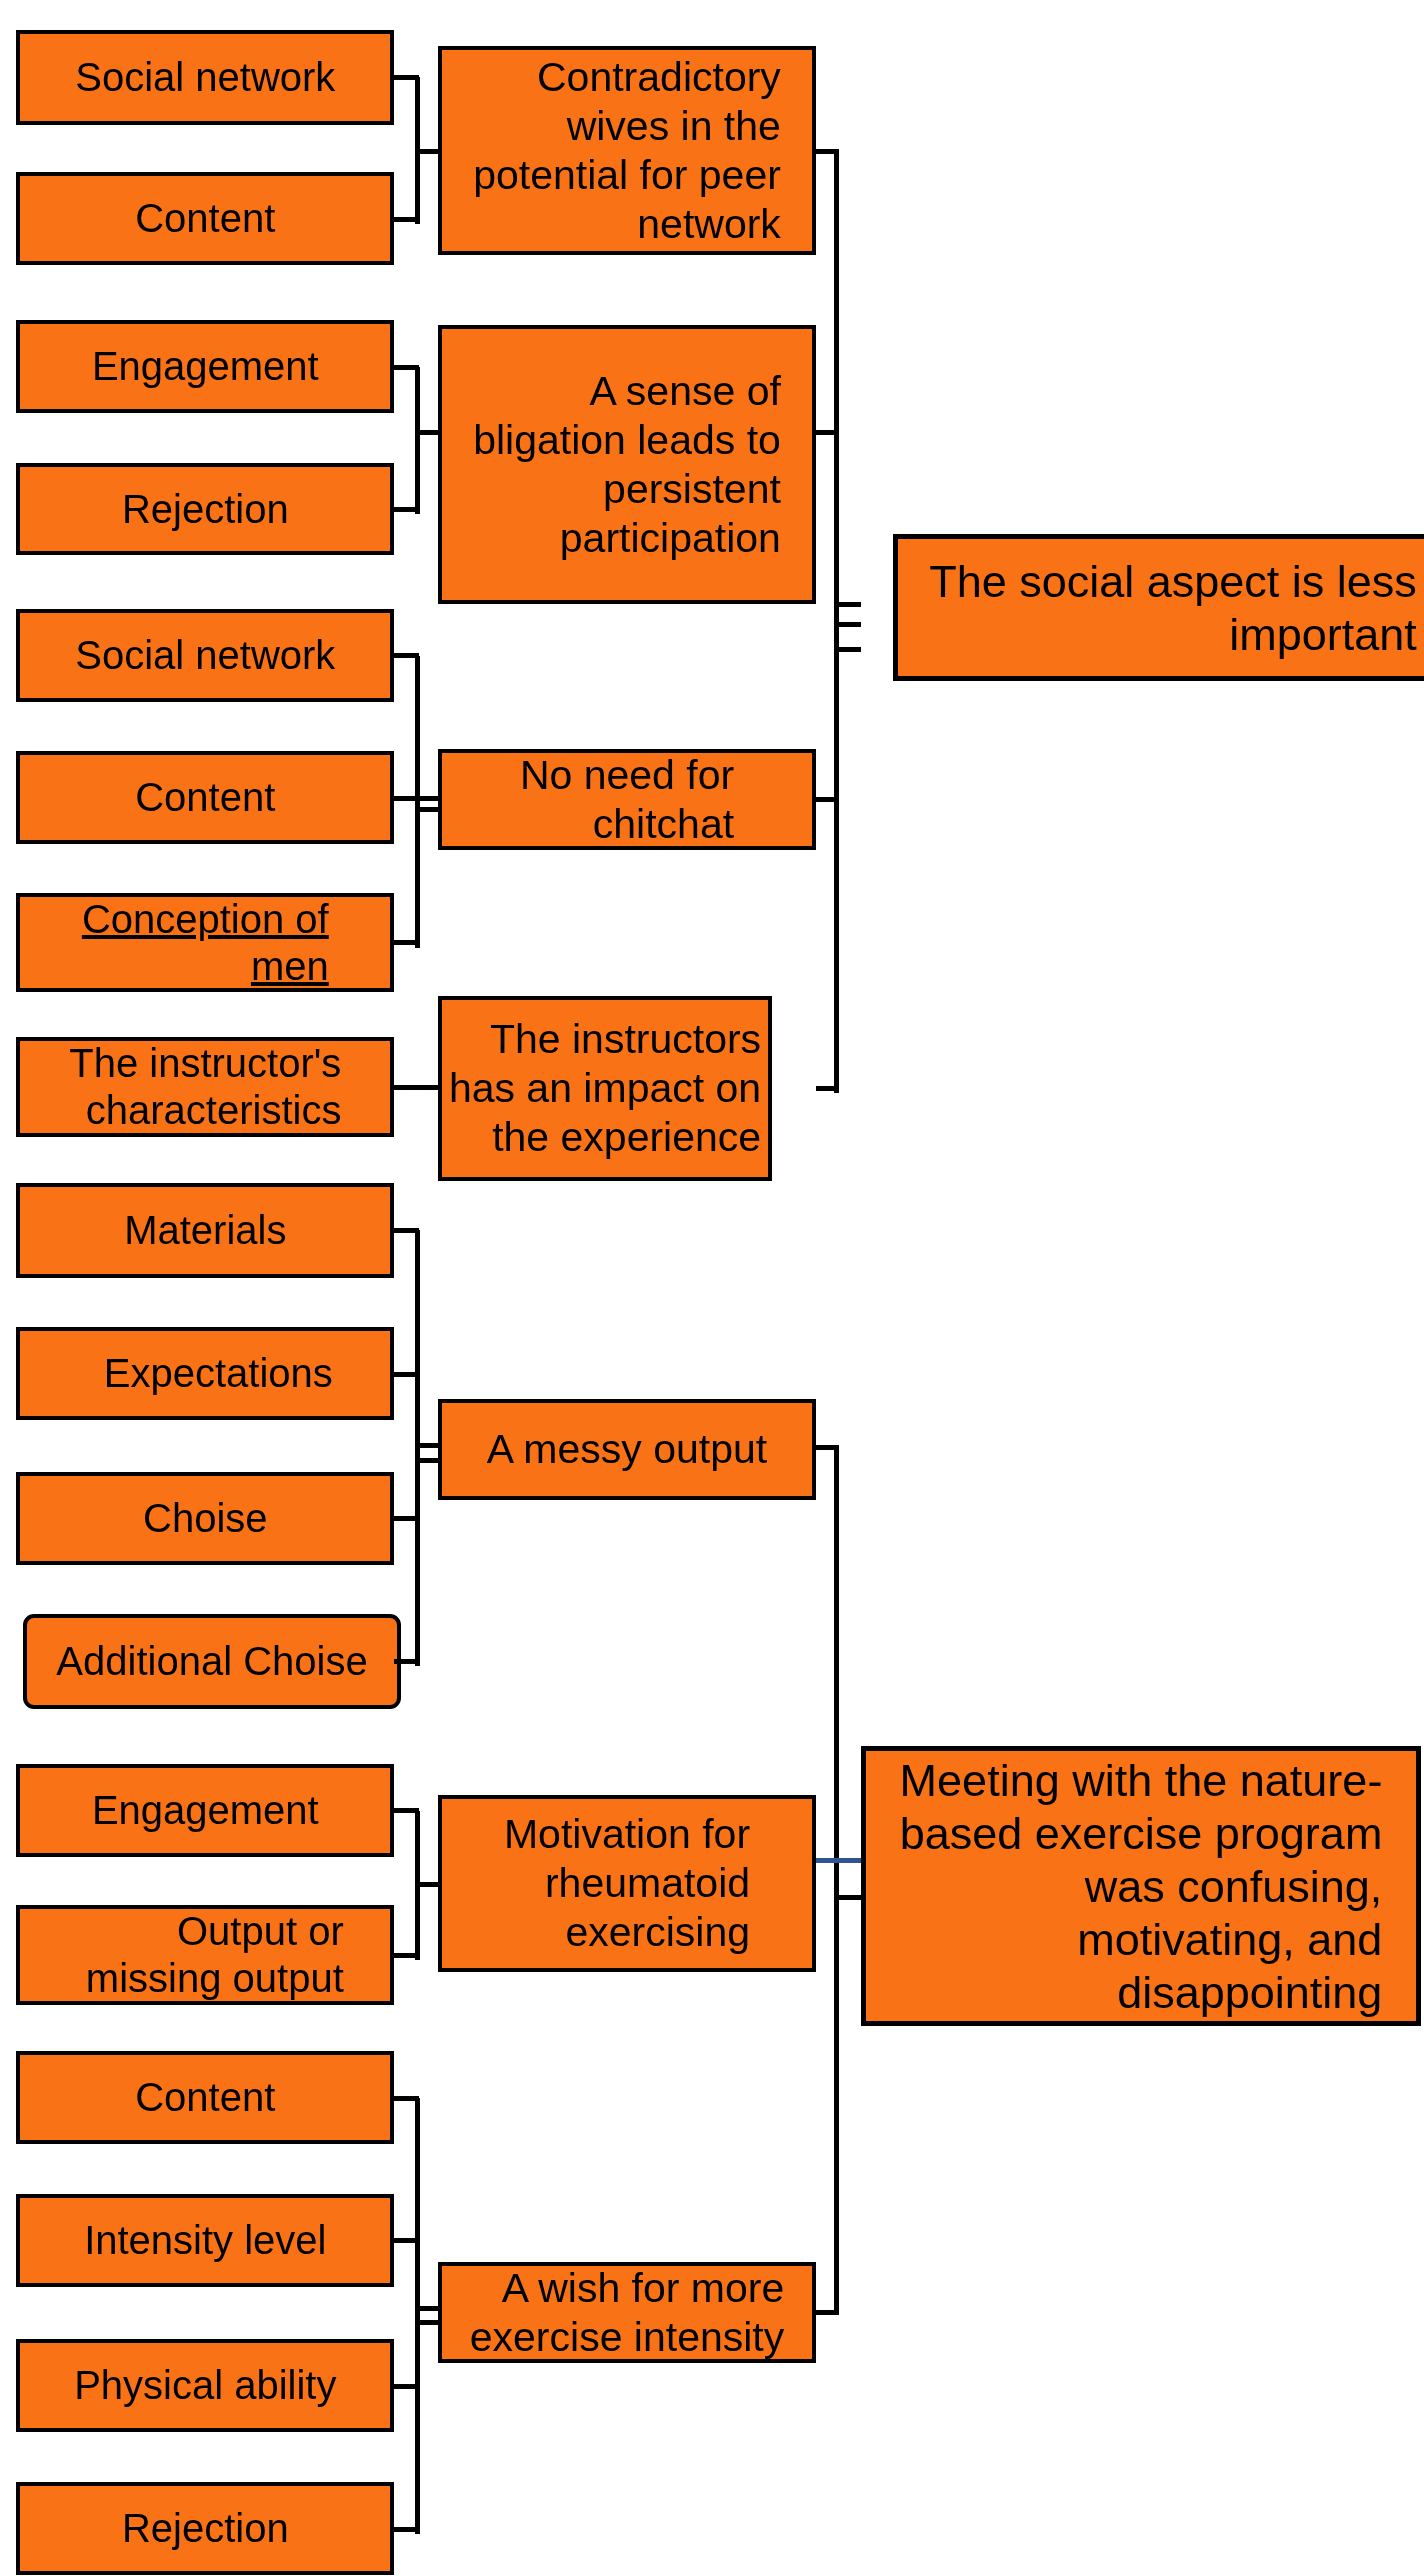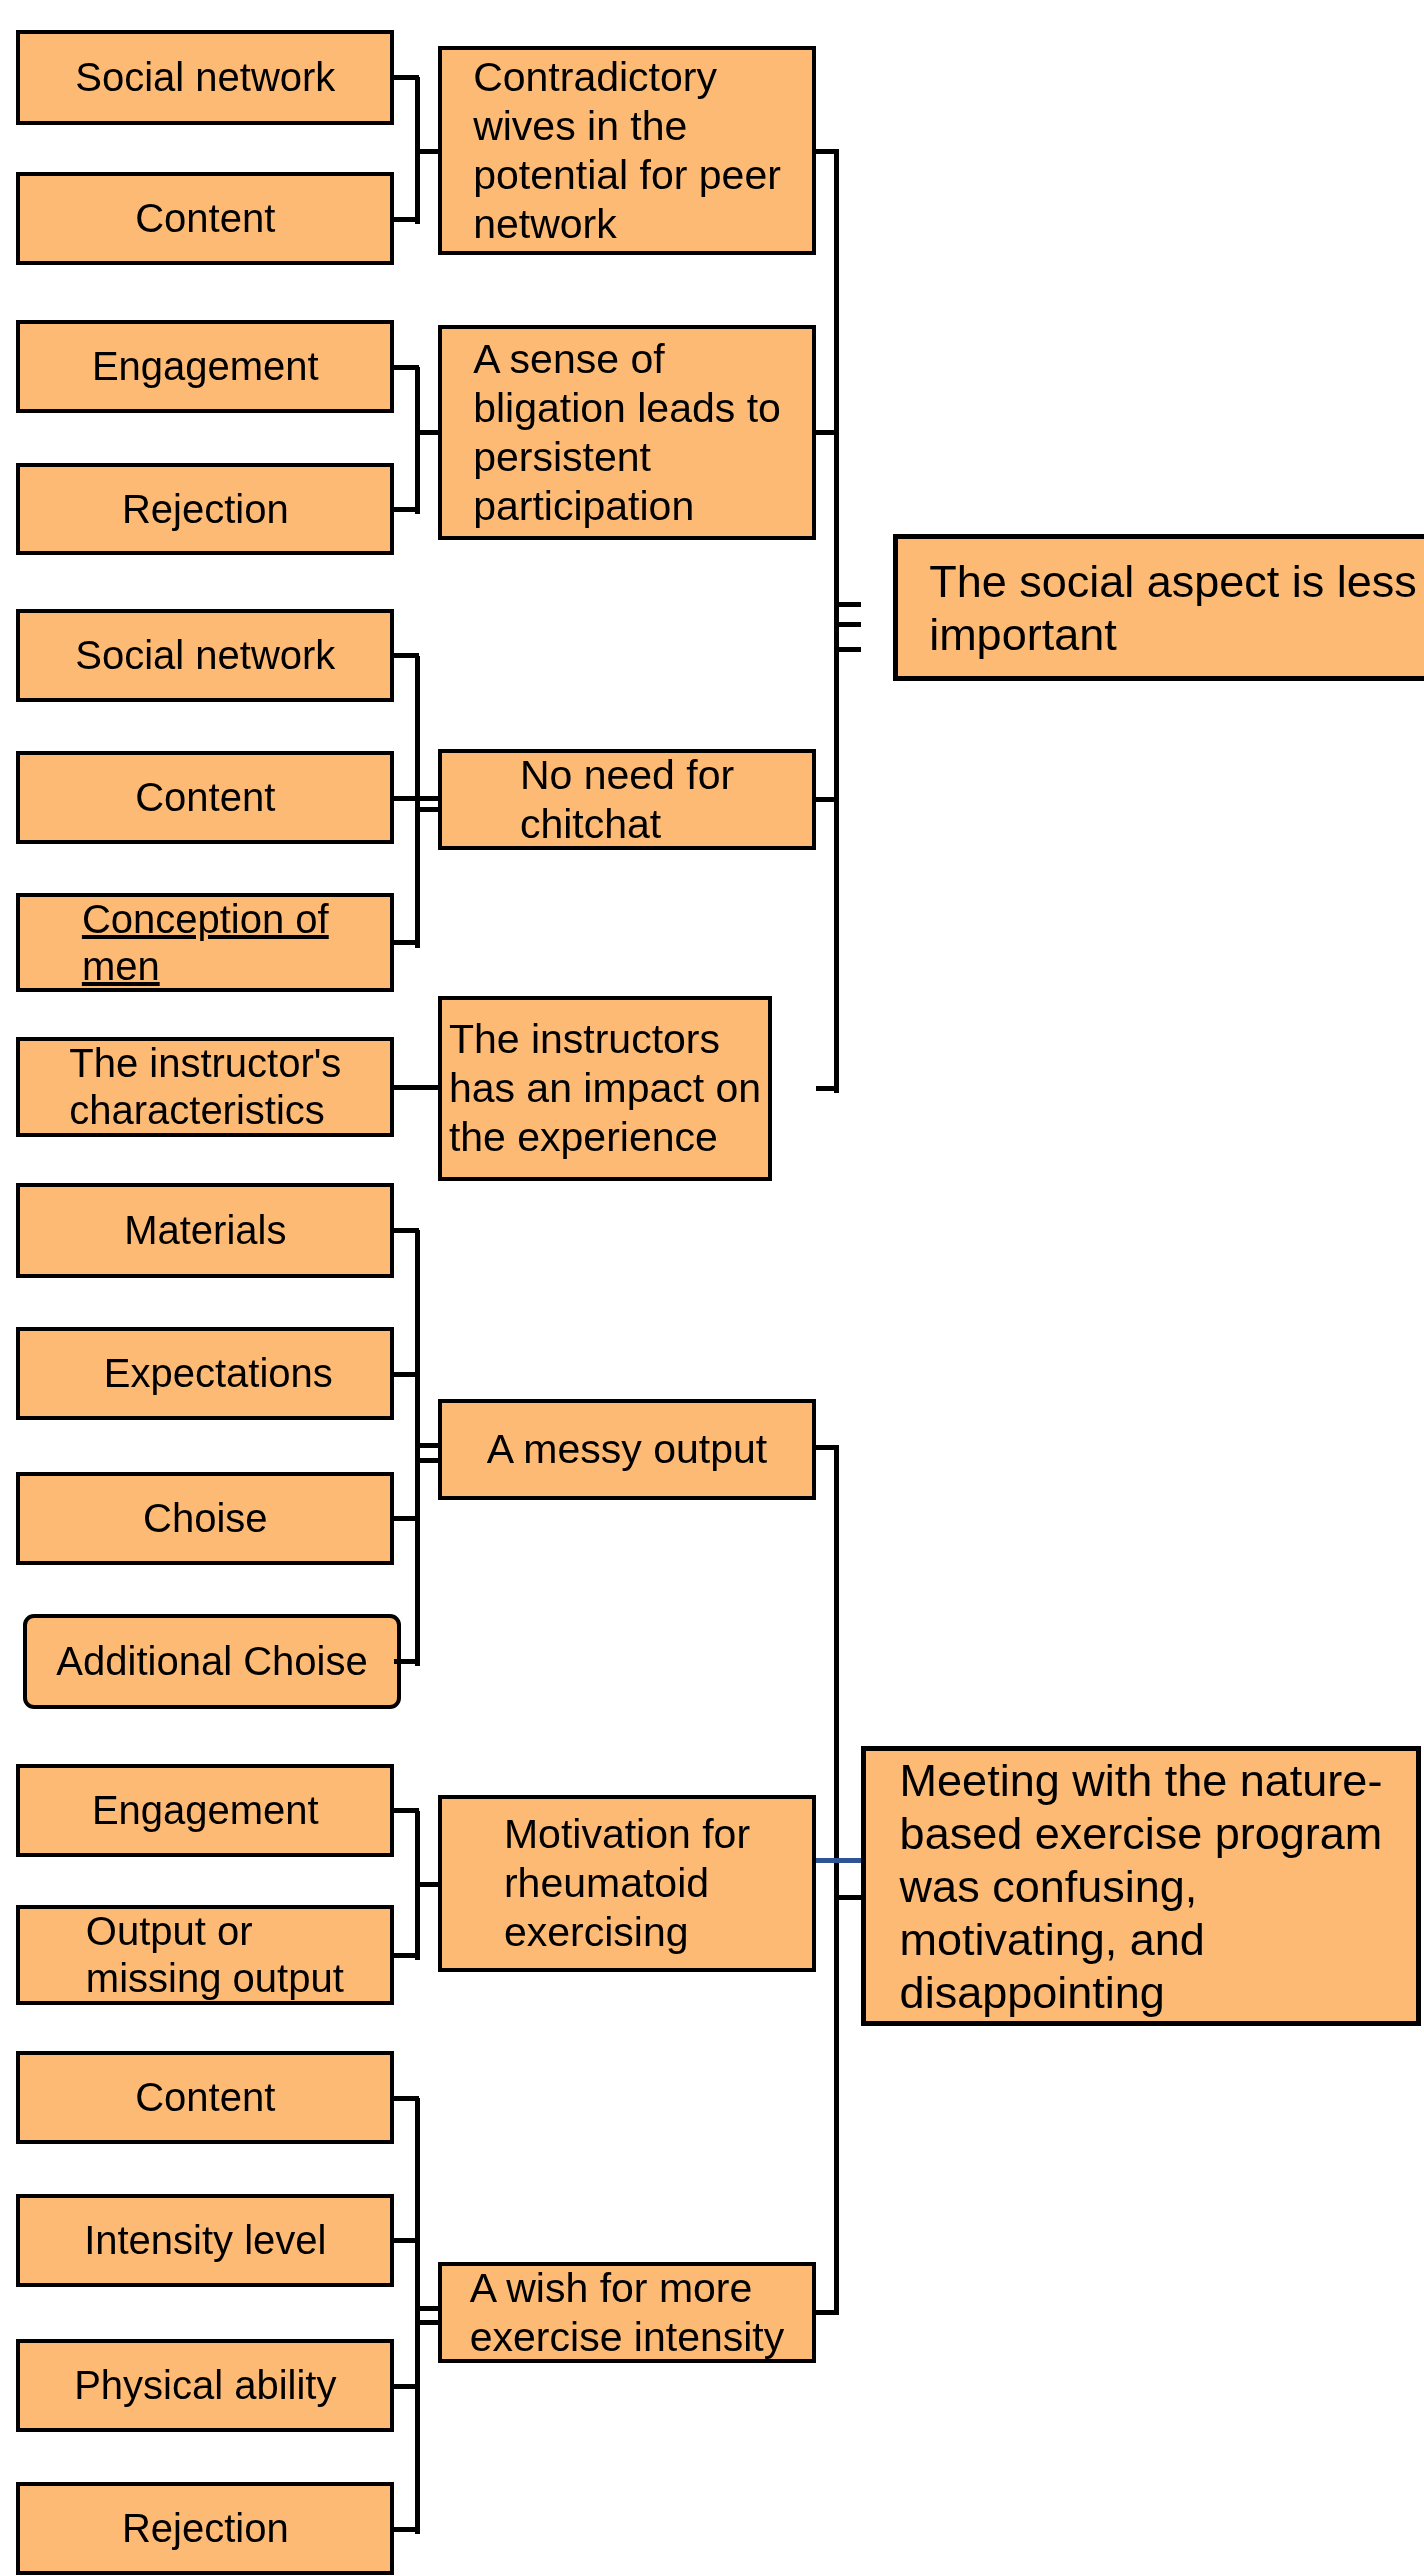--- a/index.html
+++ b/index.html
@@ -1,19 +1,19 @@
 <!DOCTYPE html>
 <html style="font-size:8.7px"><head>
 <meta charset="utf-8">
 <style>
   html,body{margin:0;padding:0;background:#ffffff;}
   body{width:1425px;height:2576px;position:relative;overflow:hidden;
        font-family:"Liberation Sans",sans-serif;color:#000;}
-  .bx{position:absolute;box-sizing:border-box;background:#fdba74;border:4.9px solid #000;
-      display:flex;align-items:center;justify-content:center;text-align:left;
+  .bx{position:absolute;box-sizing:border-box;background:#f97316;border:4.9px solid #000;
+      display:flex;align-items:center;justify-content:center;text-align:right;
       white-space:pre-line;}
   .lb{font-size:40px;line-height:47px;}
   .mb{font-size:41px;line-height:49px;}
   .rb{font-size:45px;line-height:53px;border-width:5.4px;}
   .ln{position:absolute;background:#000;}
   .bl{position:absolute;}
 </style>
 </head>
 <body>
 
@@ -36,21 +36,21 @@
 missing output</div>
 <div class="bx lb" style="left:16.3px;top:2051px;width:378px;height:93px;">Content</div>
 <div class="bx lb" style="left:16.3px;top:2194px;width:378px;height:93px;">Intensity level</div>
 <div class="bx lb" style="left:16.3px;top:2339px;width:378px;height:93px;">Physical ability</div>
 <div class="bx lb" style="left:16.3px;top:2482px;width:378px;height:93px;">Rejection</div>
 
 <div class="bx mb" style="left:438px;top:46px;width:378px;height:209px;">Contradictory
 wives in the
 potential for peer
 network</div>
-<div class="bx mb" style="left:438px;top:325px;width:378px;height:215px;">A sense of
+<div class="bx mb" style="left:438px;top:325px;width:378px;height:279px;">A sense of
 bligation leads to
 persistent
 participation</div>
 <div class="bx mb" style="left:438px;top:749px;width:378px;height:101px;">No need for
 chitchat</div>
 <div class="bx mb" style="left:438px;top:996px;width:334px;height:185px;">The instructors
 has an impact on
 the experience</div>
 <div class="bx mb" style="left:438px;top:1399px;width:378px;height:101px;">A messy output</div>
 <div class="bx mb" style="left:438px;top:1795px;width:378px;height:177px;">Motivation for

